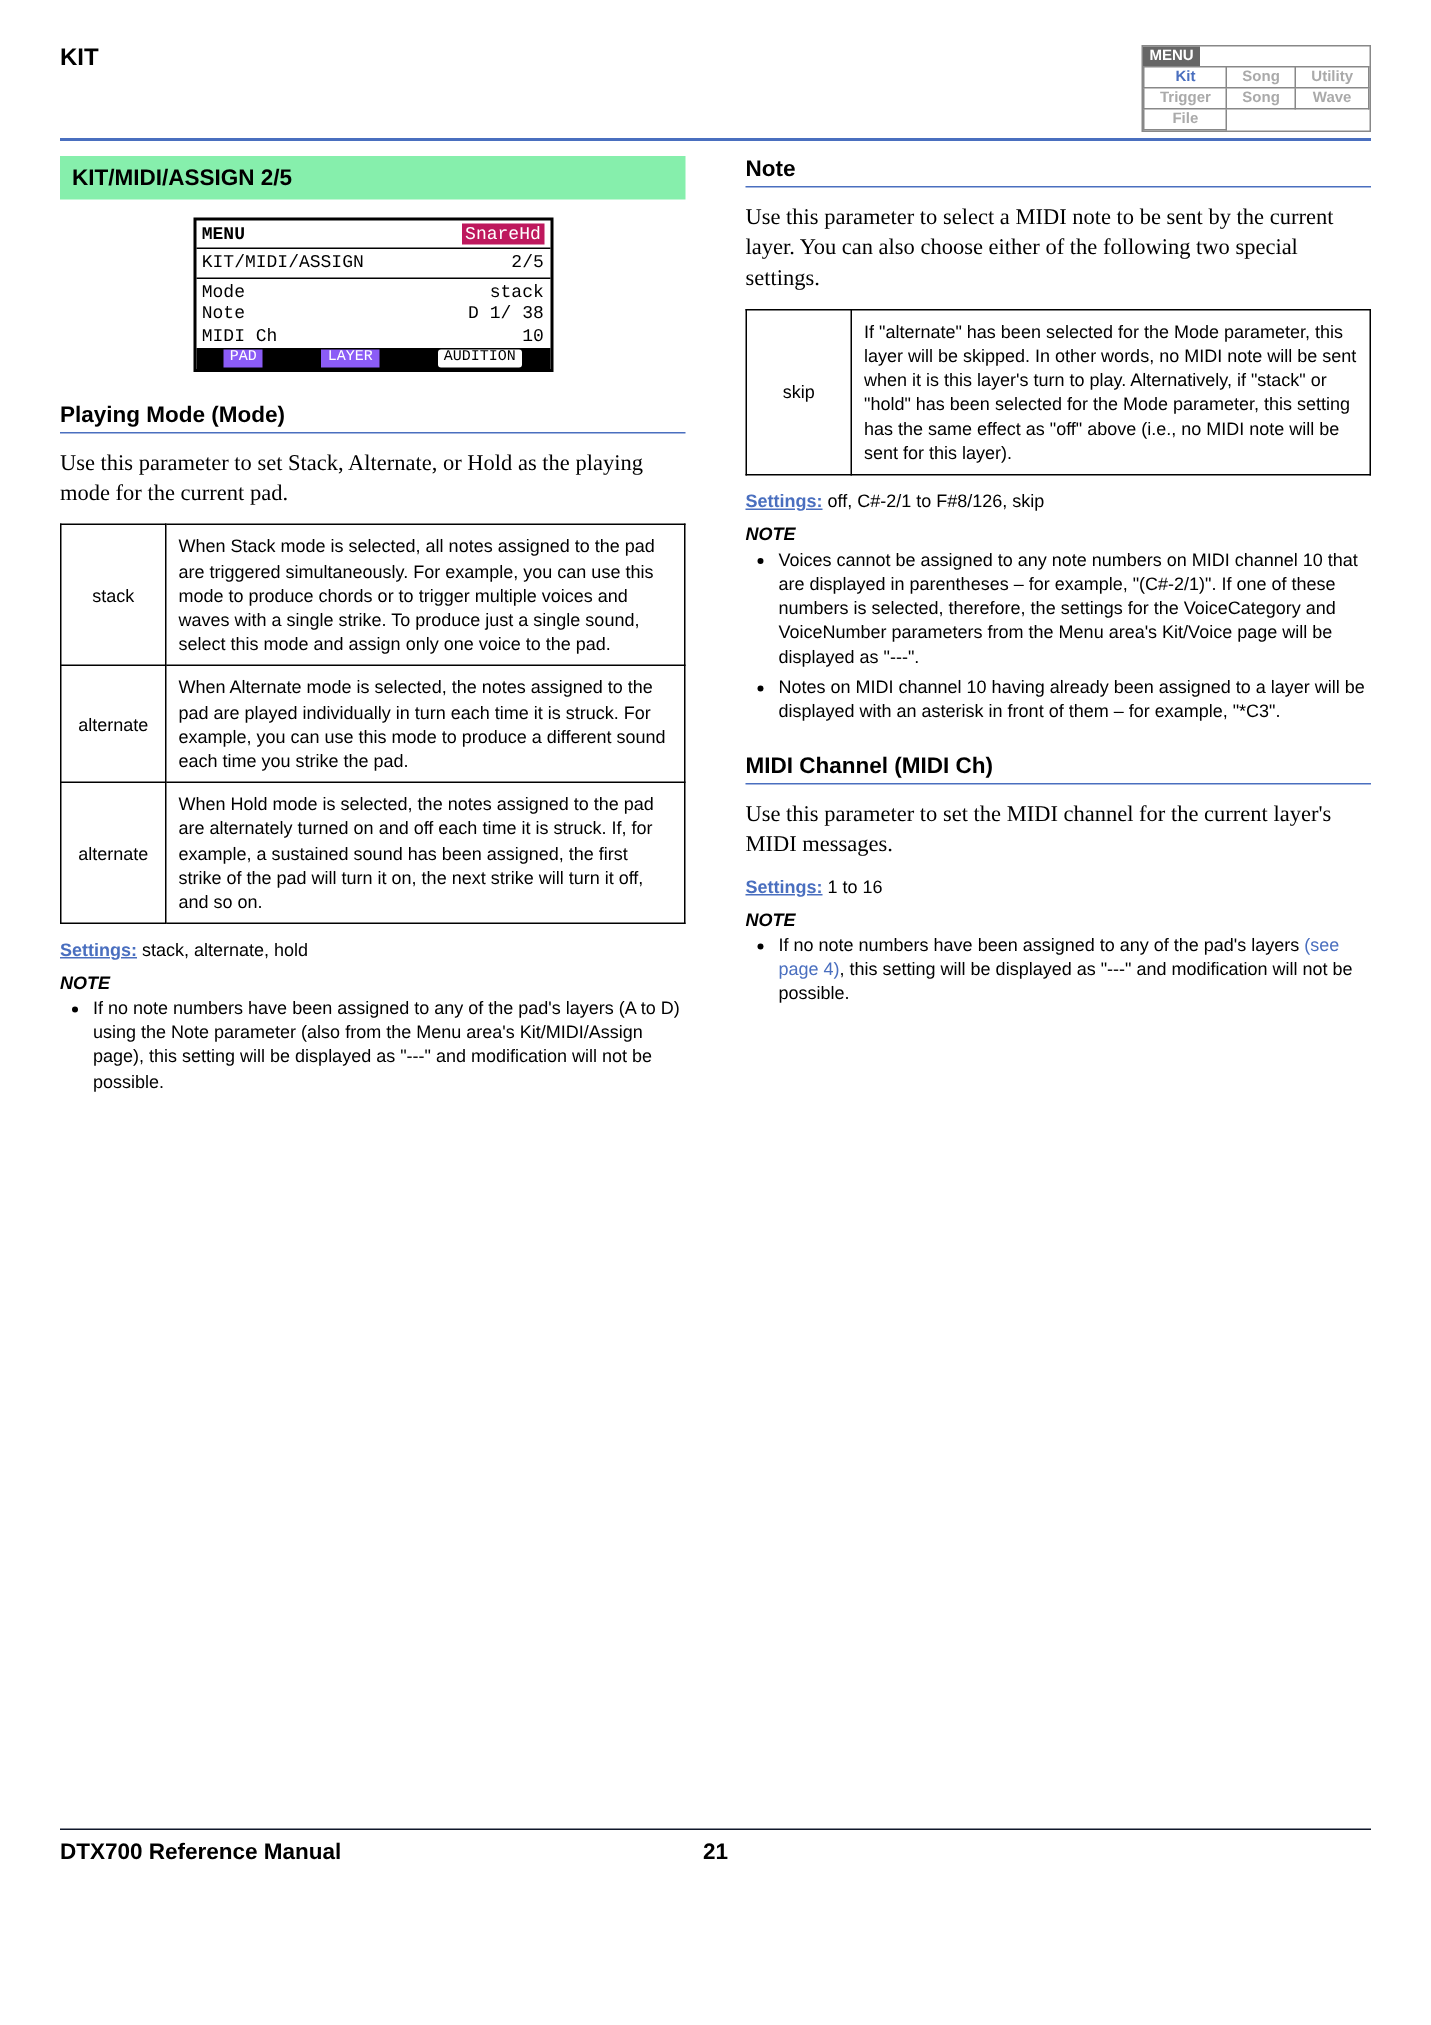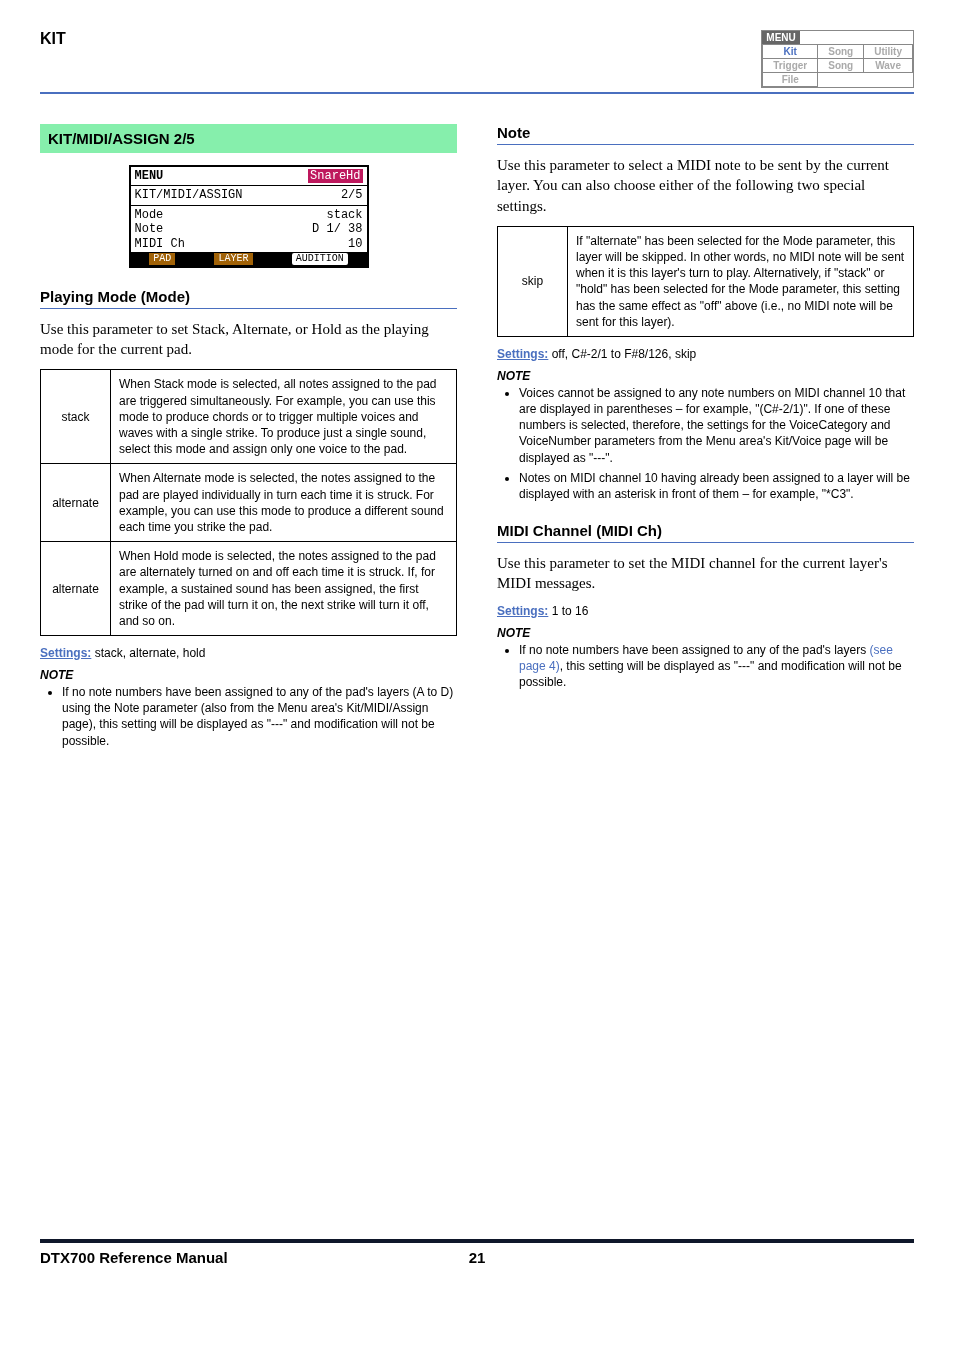--- a/index.html
+++ b/index.html
@@ -14,21 +14,20 @@
   }
   .page {
     padding: 30px 40px 30px 40px;
   }
   .top-bar {
     display: flex;
     justify-content: space-between;
     align-items: flex-start;
     border-bottom: 2px solid #4a6fbf;
     padding-bottom: 4px;
-    margin-bottom: 20px;
   }
   .kit-label {
     font-weight: bold;
     font-size: 16px;
     font-family: Arial, sans-serif;
   }
   .menu-tabs {
     border: 1px solid #888;
     font-size: 10px;
   }
@@ -144,30 +143,30 @@
   .lcd .lcd-bot {
     background: #000;
     color: #fff;
     display: flex;
     padding: 1px 2px;
     gap: 6px;
     font-size: 10px;
     justify-content: space-around;
   }
   .lcd .lcd-bot span {
-    background:#a16207;
+    background:#8b5cf6;
     padding: 0 4px;
   }
   .lcd .lcd-bot .inv {
     background:#fff; color:#000; border-radius:2px;
   }
   .link { color: #4a6fbf; }
   .footer {
     margin-top: 480px;
-    border-top: 4px solid #0f172a;
+    border-top: 1px solid #0f172a;
     padding-top: 6px;
     display: flex;
     justify-content: center;
     position: relative;
     font-weight: bold;
     font-size: 15px;
   }
   .footer .left {
     position: absolute;
     left: 0;

